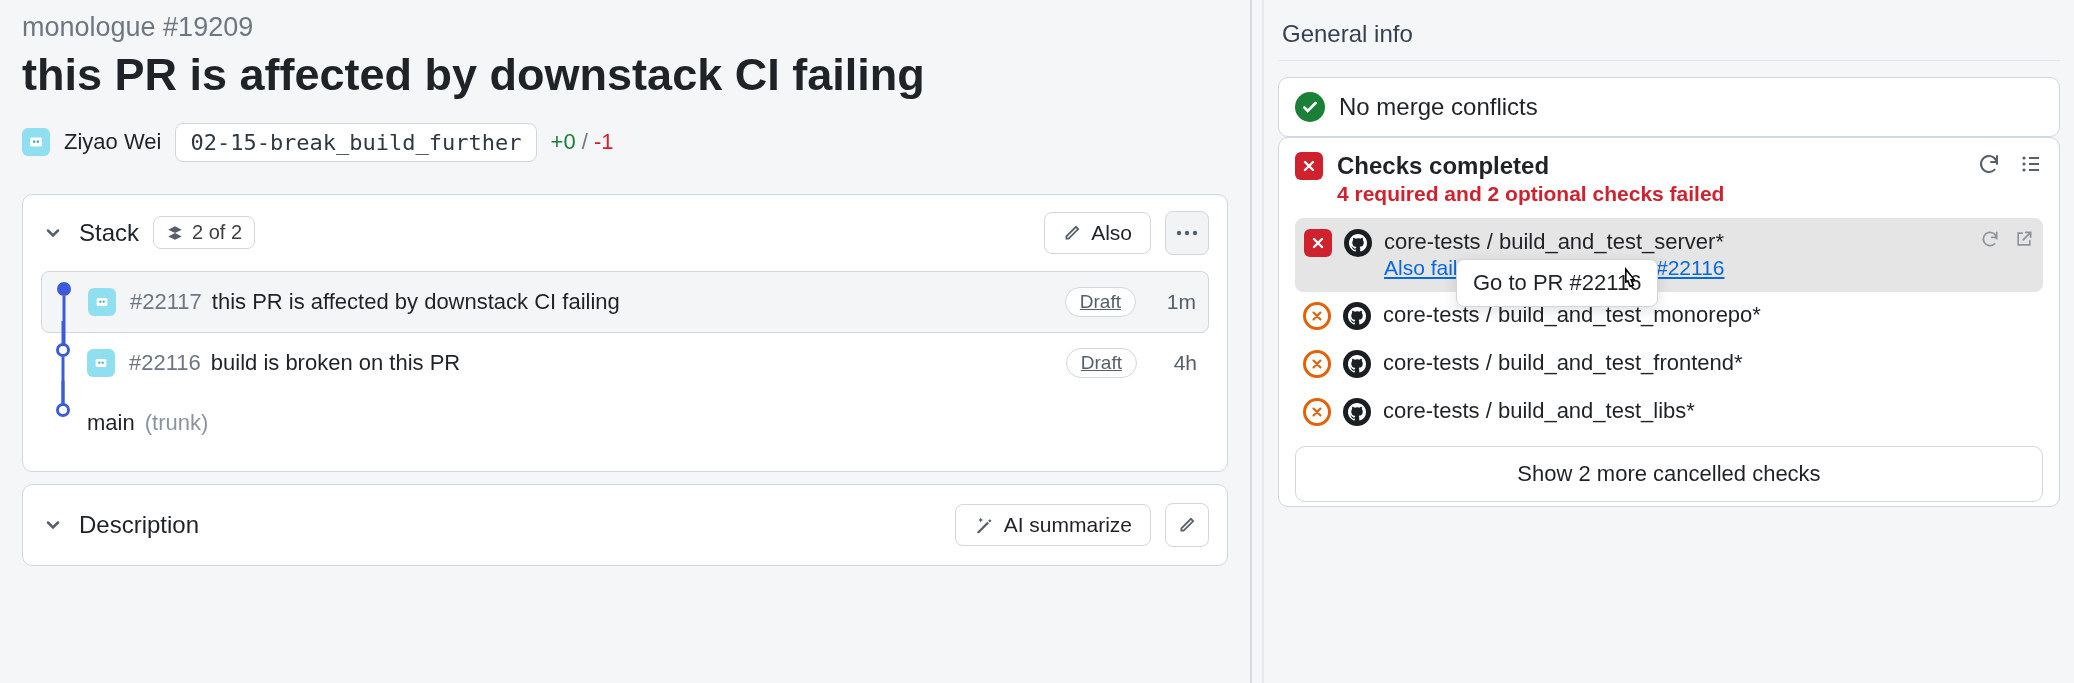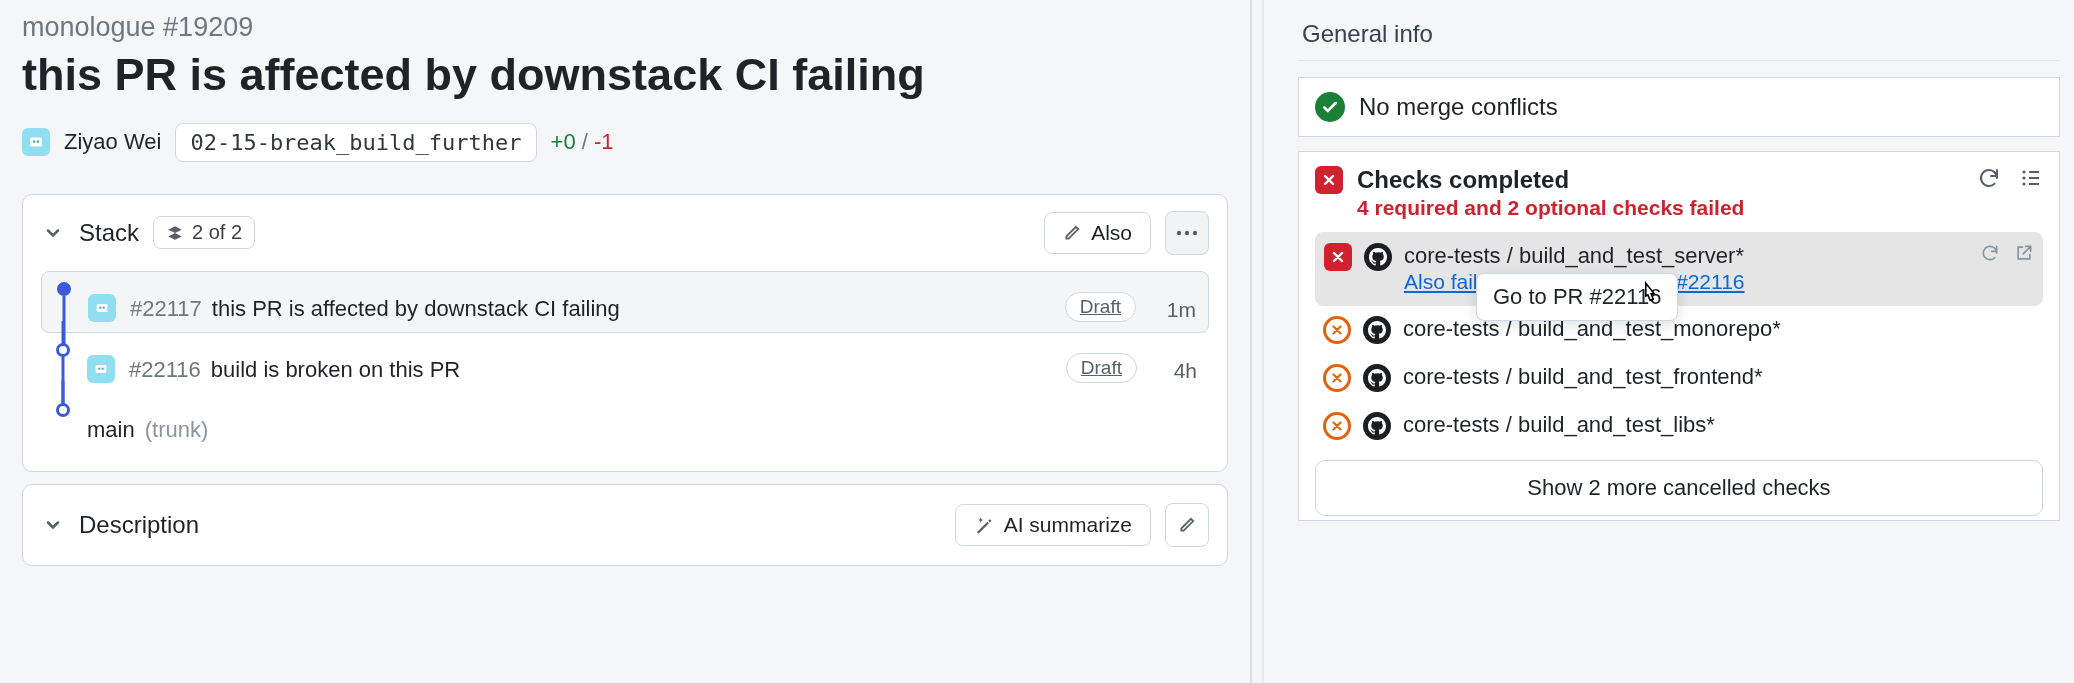--- a/index.html
+++ b/index.html
@@ -22,21 +22,21 @@
     padding: 12px 22px 0 22px;
   }
   .divider-col {
     width: 14px;
     background: #f5f6f8;
     border-left: 2px solid #d8dce2;
     border-right: 2px solid #e7e9ed;
   }
   .right {
     flex: 1;
-    padding: 12px 14px 0 34px;
+    padding: 12px 14px 0 14px;
   }
   .breadcrumb {
     color: #6e7781;
     font-size: 27px;
     font-weight: 400;
     margin-bottom: 6px;
   }
   .pr-title {
     font-size: 45px;
     font-weight: 600;
@@ -100,21 +100,21 @@
     background:#fff;padding:8px 18px;font-size:21px;cursor:pointer;
     color:#1f2328;
   }
   .icon-btn {
     width:44px;height:44px;border:1px solid #d0d7de;border-radius:8px;
     background:#f1f3f5;display:inline-flex;align-items:center;justify-content:center;
     cursor:pointer;color:#57606a; font-size:22px;
   }
   .stack-list { padding: 0 18px 18px 18px; }
   .stack-row {
-    display:flex;align-items:flex-end;gap:14px;
+    display:flex;align-items:center;gap:14px;
     padding:10px 12px;border-radius:8px;position:relative;
   }
   .stack-row.active { background:#f4f5f7;border:1px solid #d0d7de; }
   .graph { width:20px;display:flex;justify-content:center;position:relative; }
   .node {
     width:14px;height:14px;border-radius:50%;
     border:3px solid #3b5bdb;background:#fff; z-index:2;
   }
   .node.filled{ background:#3b5bdb; }
   .vline { position:absolute;left:50%;transform:translateX(-50%);width:3px;background:#3b5bdb; }
@@ -130,22 +130,22 @@
   .desc-head { padding:18px 18px; display:flex;align-items:center;gap:14px; }
   .checkbox {
     width:26px;height:26px;border:2px solid #b9bfc7;border-radius:6px;background:#fff;
   }
   .viewed-btn { background:#f3f4f6; }
   .right .section-title {
     font-size:24px;color:#374151;font-weight:400;margin:8px 0 12px 4px;
   }
   .right hr { border:none;border-top:1px solid #e2e5ea;margin:8px 0 16px 0; }
   .card {
-    border:1px solid #d0d7de;border-radius:0;background:#fff;
-    padding:14px 16px;margin-bottom:14px;
+    border:1px solid #d0d7de;border-radius:10px;background:#fff;
+    padding:14px 16px;
   }
   .merge-row { display:flex;align-items:center;gap:14px;font-size:24px;font-weight:400; }
   .status-circle {
     width:30px;height:30px;border-radius:50%;display:inline-flex;align-items:center;justify-content:center;color:#fff;flex-shrink:0;
   }
   .green{ background:#1a7f37; }
   .status-box {
     width:28px;height:28px;border-radius:6px;display:inline-flex;align-items:center;justify-content:center;color:#fff;flex-shrink:0;
   }
   .red{ background:#cf222e; }

